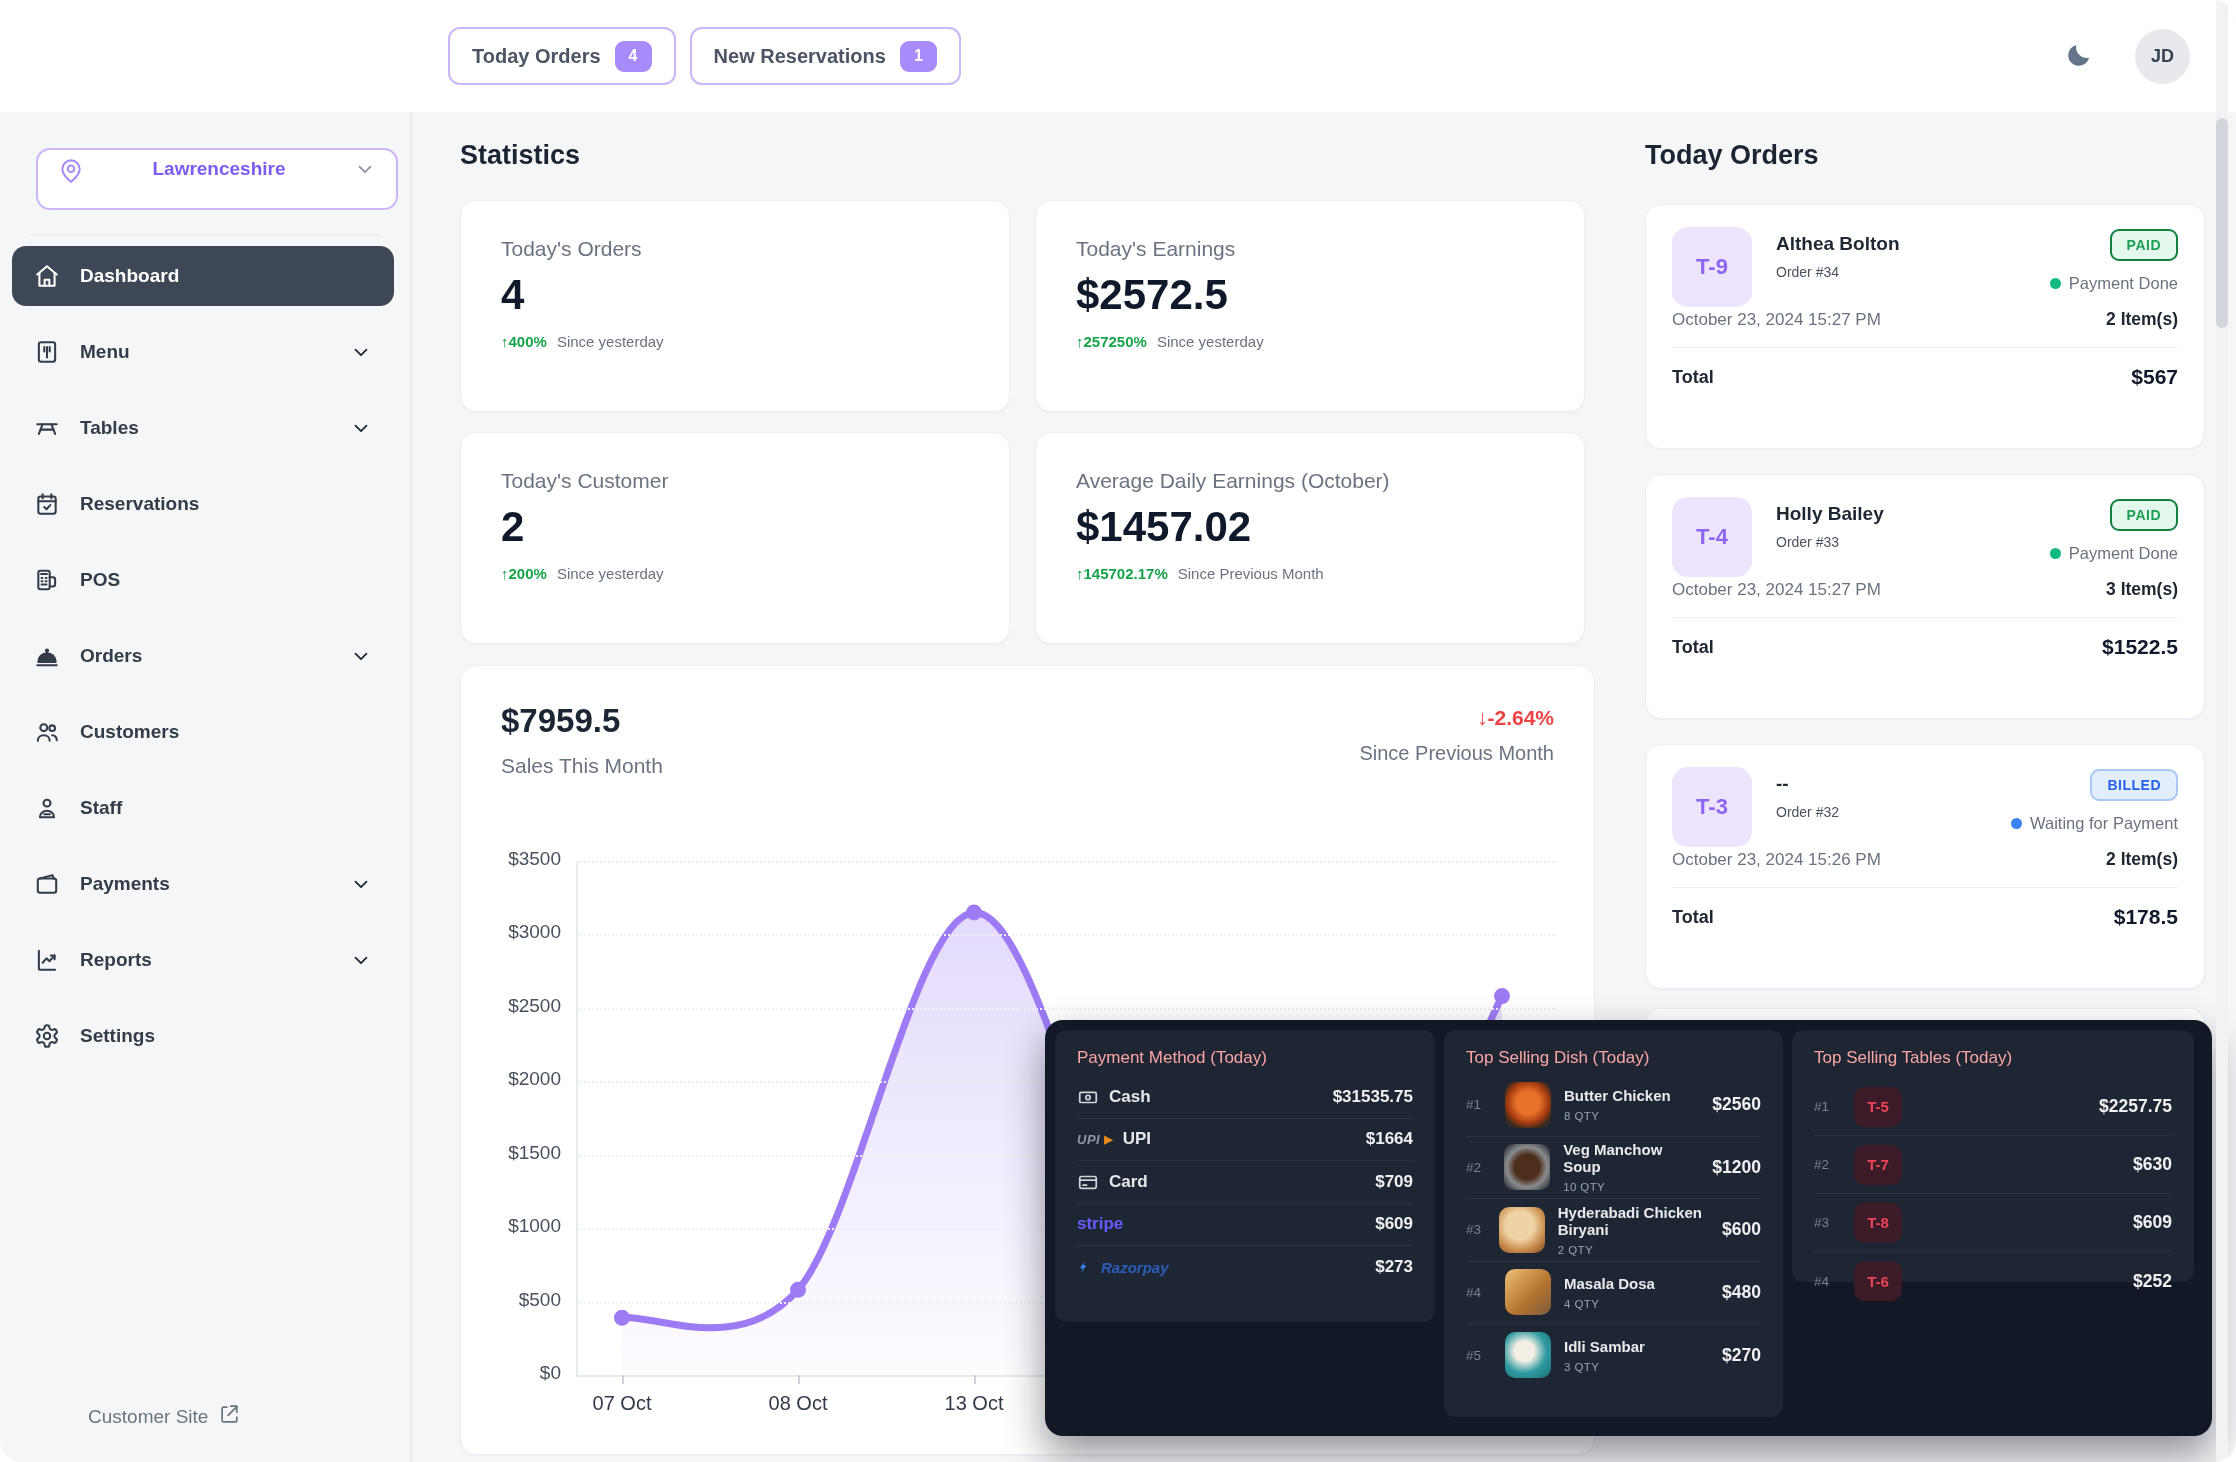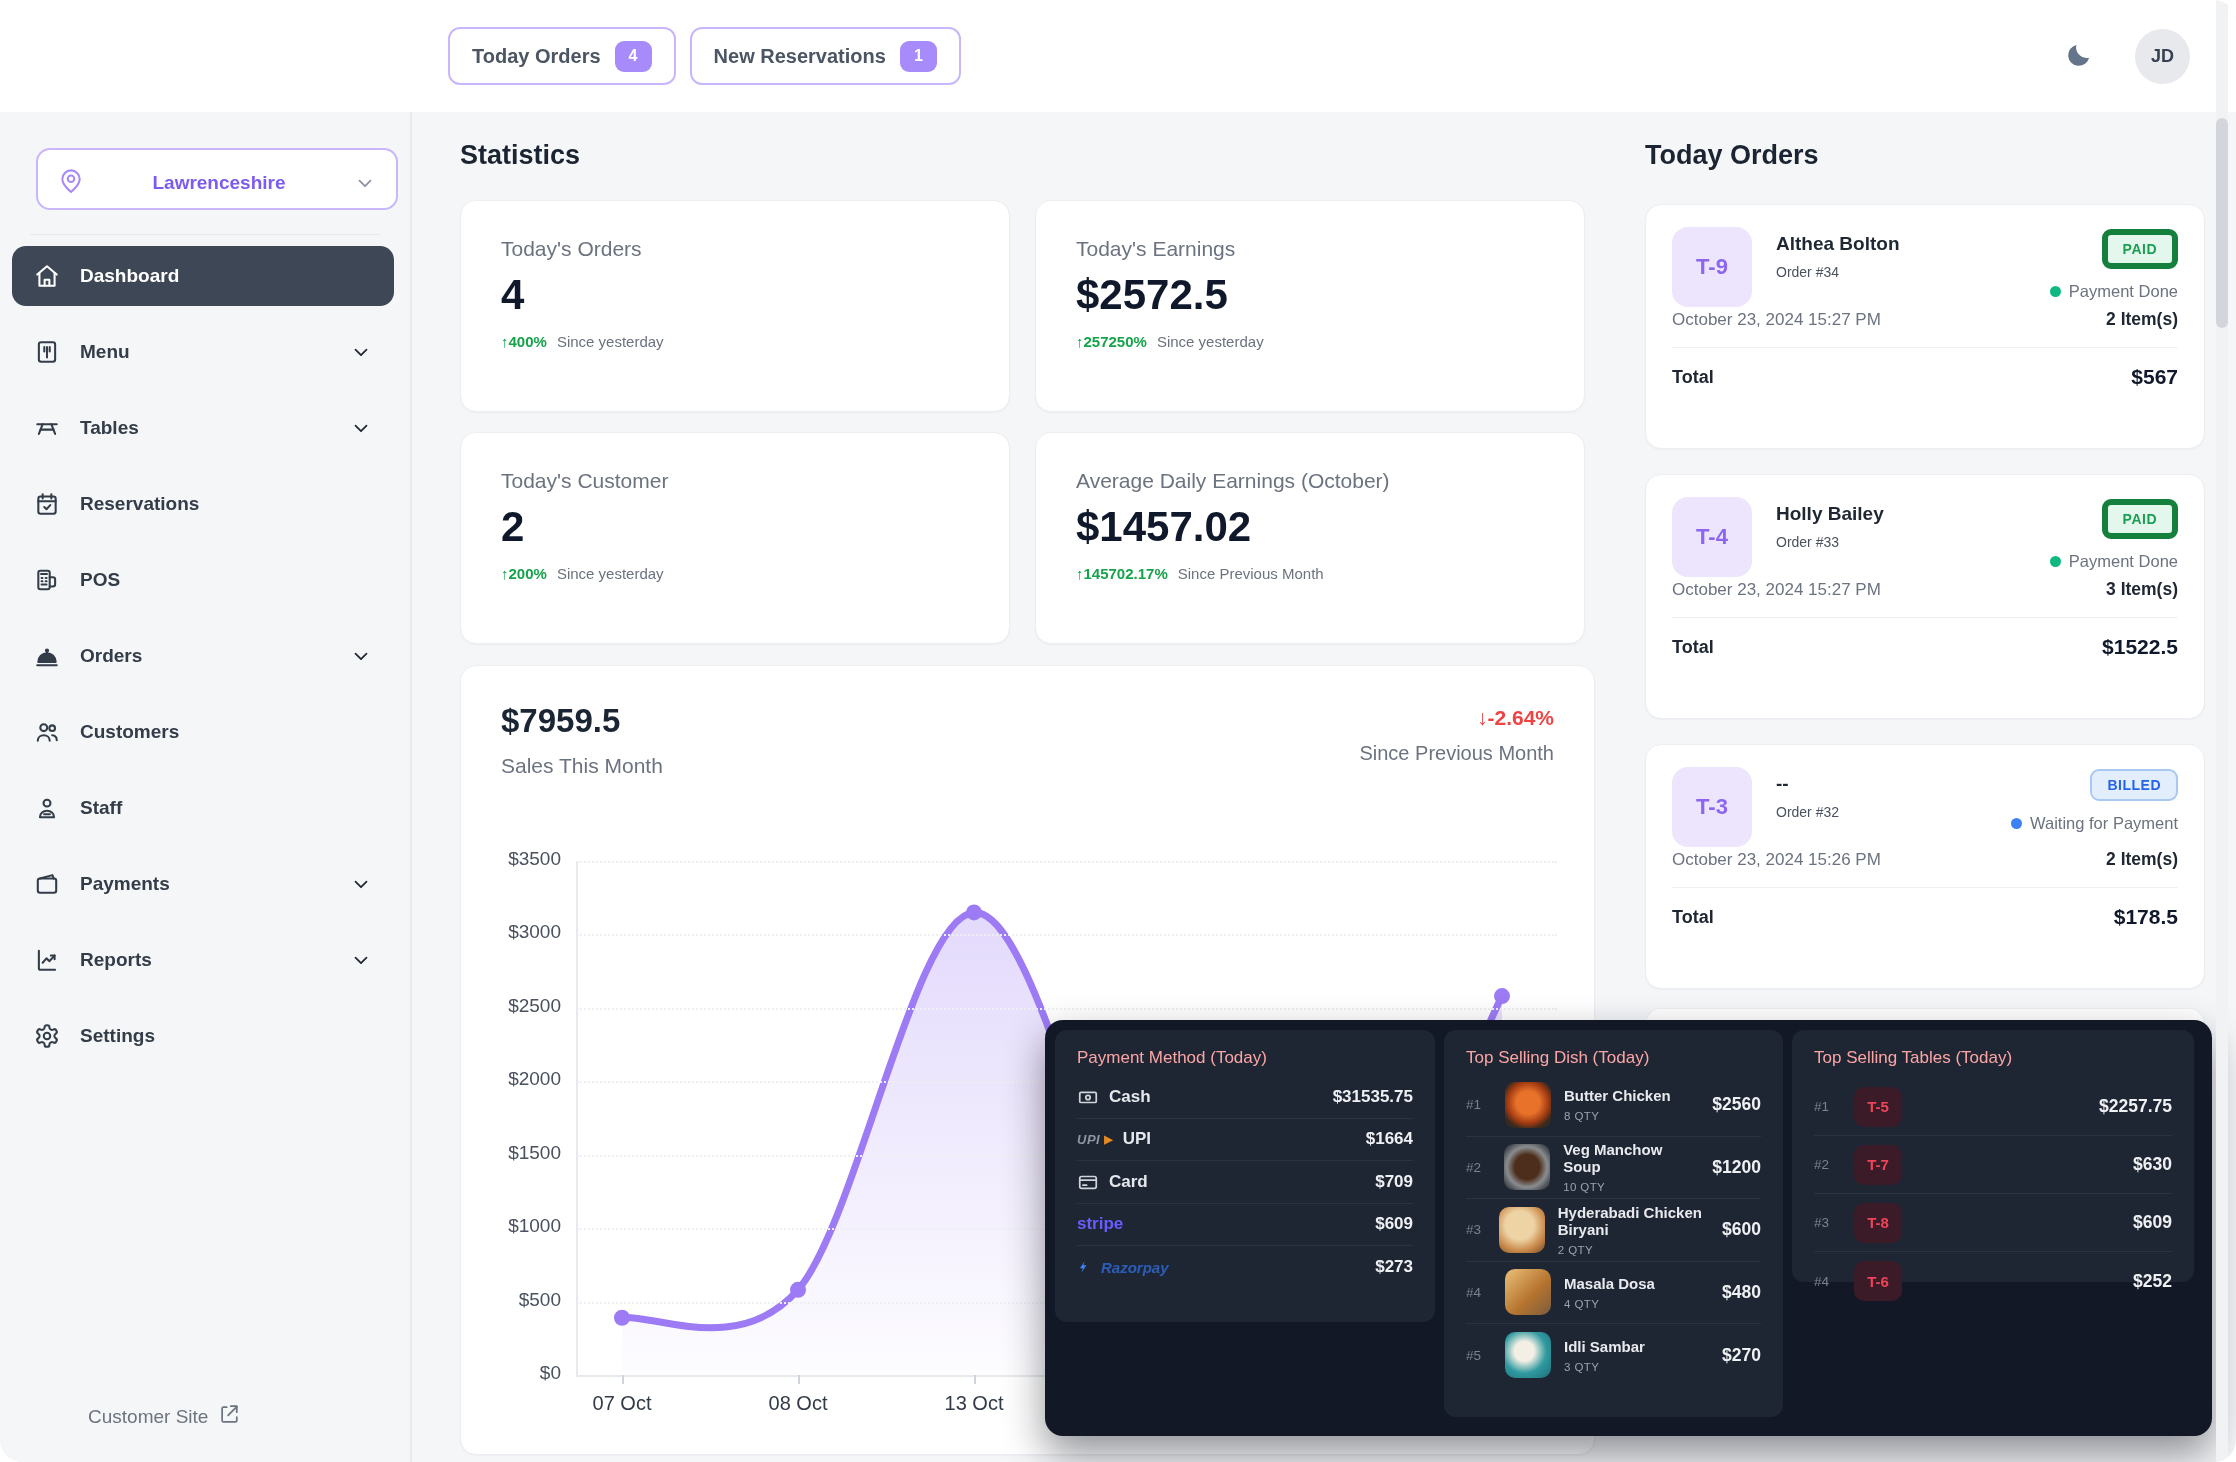--- a/index.html
+++ b/index.html
@@ -16,21 +16,21 @@
   .pill-count{background:#a78bfa;color:#fff;border-radius:9px;min-width:37px;height:31px;display:flex;
               align-items:center;justify-content:center;font-size:16px;font-weight:700;padding:0 8px}
   .moon-btn{position:absolute;right:136px;top:36px;width:44px;height:44px;display:flex;align-items:center;
             justify-content:center;cursor:pointer;color:#64748b}
   .avatar{position:absolute;right:46px;top:29px;width:55px;height:55px;border-radius:50%;background:#e8e9ec;
           display:flex;align-items:center;justify-content:center;font-size:18px;font-weight:700;color:#374151;cursor:pointer}
 
   
   .sidebar{position:absolute;left:0;top:112px;bottom:0;width:412px;background:#f5f6f8;border-right:2px solid #e8eaee}
   .loc-box{position:absolute;left:36px;top:36px;width:362px;height:62px;background:#fff;border:2px solid #c9b6fb;
-           border-radius:14px;display:flex;align-items:flex-end;padding:14px 20px;cursor:pointer}
+           border-radius:14px;display:flex;align-items:flex-start;padding:8px 20px;cursor:pointer}
   .loc-box .pin{color:#a78bfa;display:flex}
   .loc-label{flex:1;text-align:center;color:#7c5cf0;font-size:19px;font-weight:700}
   .loc-box .chev{color:#8b93a3;display:flex}
   .side-div{position:absolute;left:30px;right:30px;top:122px;height:1px;background:#e7e9ee}
   .nav{position:absolute;left:0;right:0;top:134px}
   .nav-item{position:relative;margin:0 16px 16px 12px;height:60px;border-radius:14px;display:flex;align-items:center;
             padding:0 22px;gap:20px;color:#333c49;cursor:pointer}
   .nav-item .nlabel{font-size:19px;font-weight:600}
   .nav-item.active{background:#3e4756;color:#fff}
   .nav-item .nicon{display:flex}
@@ -67,21 +67,21 @@
   
   .order-card{position:absolute;left:1233px;width:560px;height:245px;padding:22px 26px;cursor:pointer}
   .oc-top{display:flex;align-items:flex-start}
   .t-badge{width:80px;height:80px;border-radius:16px;background:#ece5fd;color:#8c66f0;font-size:22px;font-weight:700;
            display:flex;align-items:center;justify-content:center}
   .oc-names{margin-left:24px;padding-top:6px}
   .oc-name{font-size:19px;font-weight:700;color:#1f2733}
   .oc-order{font-size:14px;color:#4a5260;margin-top:9px}
   .oc-right{margin-left:auto;text-align:right;padding-top:2px}
   .status-badge{display:inline-block;padding:6px 15px;border-radius:9px;font-size:14px;font-weight:700;letter-spacing:.5px}
-  .status-badge.paid{background:#e4f7ec;border:6px solid #15803d;color:#1d9e55}
+  .status-badge.paid{background:#e4f7ec;border:2px solid #15803d;color:#1d9e55}
   .status-badge.billed{background:#e3eefc;border:2px solid #a9c8f2;color:#2563eb}
   .pay-status{margin-top:13px;font-size:16.5px;color:#6b7280;display:flex;align-items:center;gap:8px;justify-content:flex-end}
   .pay-dot{width:11px;height:11px;border-radius:50%;background:#10b981;display:inline-block}
   .billed-wrap .pay-dot{background:#3b82f6}
   .oc-mid{display:flex;justify-content:space-between;margin-top:2px;align-items:center}
   .oc-date{font-size:17px;color:#6b7280}
   .oc-items{font-size:17.5px;font-weight:700;color:#1f2733}
   .oc-hr{border:none;border-top:1px solid #eef0f3;margin:17px 0 0}
   .oc-total{display:flex;justify-content:space-between;margin-top:17px;align-items:center}
   .oc-total-label{font-size:18px;font-weight:600;color:#1f2733}

